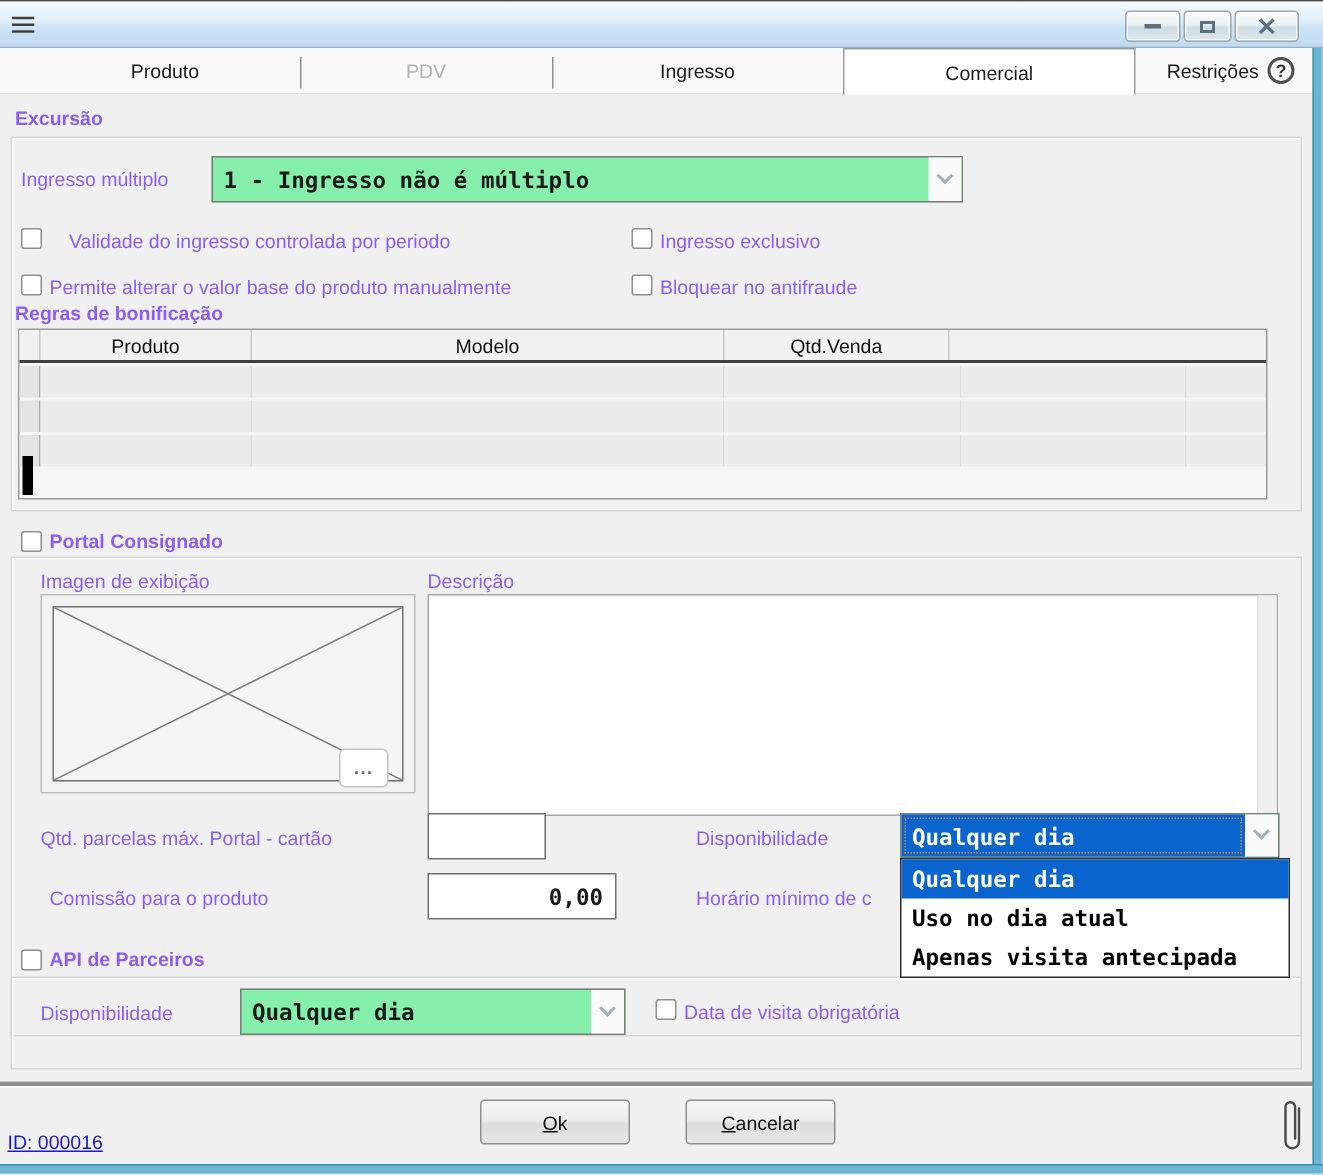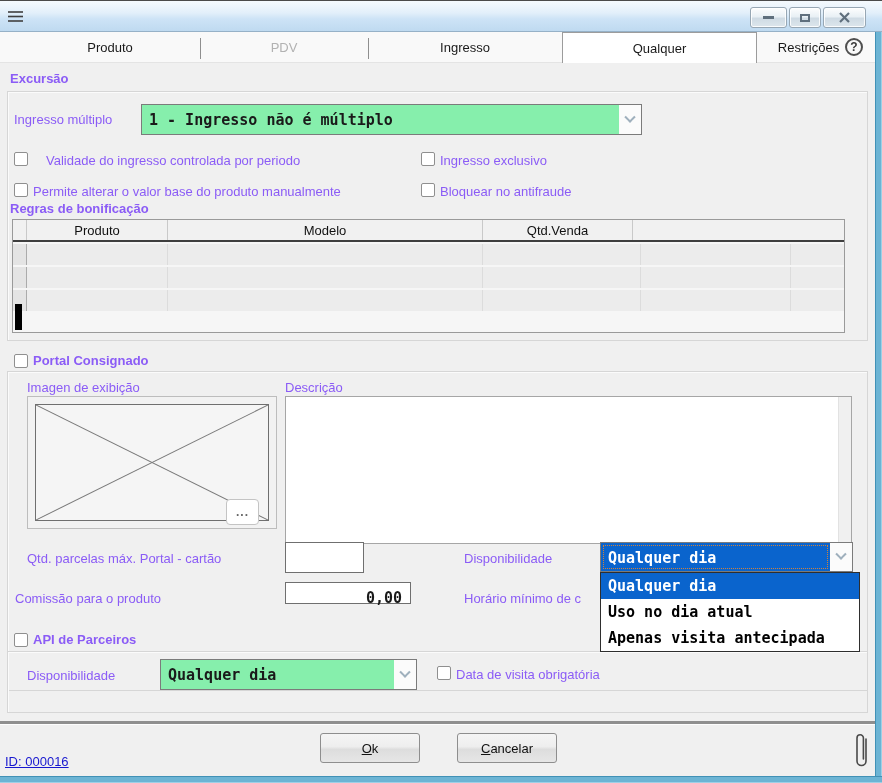--- a/index.html
+++ b/index.html
@@ -111,21 +111,21 @@
     </div>
     <div class="tabsep" style="left:200px;"></div>
     <div class="tab disabled" style="left:200px;width:168px;">
       <span>PDV</span>
     </div>
     <div class="tabsep" style="left:368px;"></div>
     <div class="tab" style="left:368px;width:194px;">
       <span>Ingresso</span>
     </div>
     <div class="tab active" style="left:562px;width:195px;">
-      <span>Qualquer</span>
+      <span>Comercial</span>
     </div>
     <div class="tab" style="left:757px;width:103px;">
       <span>Restrições</span>
     </div>
   </div>
   <div class="abs help-circle">?</div>
 
   <span class="lbl bold" style="left:10px;top:70px;">Excursão</span>
   <div class="groupbox" style="left:7px;top:90px;width:861px;height:250px;"></div>
 
@@ -209,22 +209,22 @@
   <div class="tinput" style="left:285px;top:541px;width:79px;height:31px;"></div>
 
   <span class="lbl" style="left:464px;top:550px;">Disponibilidade</span>
   <div class="combo hl" style="left:600px;top:541px;width:253px;height:30px;">
     <span class="val">Qualquer dia</span>
     <span class="arrowzone">
         <span class="chev"></span>
       </span>
   </div>
 
-  <span class="lbl" style="left:15px;top:590px;">Comissão para o produto</span>
-  <div class="tinput right" style="left:285px;top:581px;width:126px;height:22px;">0,00</div>
+  <span class="lbl" style="left:33px;top:590px;">Comissão para o produto</span>
+  <div class="tinput right" style="left:285px;top:581px;width:126px;height:31px;">0,00</div>
 
   <span class="lbl" style="left:464px;top:590px;">Horário mínimo de c</span>
 
   <div class="abs droplist">
     <div class="item selected">Qualquer dia</div>
     <div class="item">Uso no dia atual</div>
     <div class="item">Apenas visita antecipada</div>
   </div>
 
   <span class="cb" style="left:14px;top:632px;"></span>

